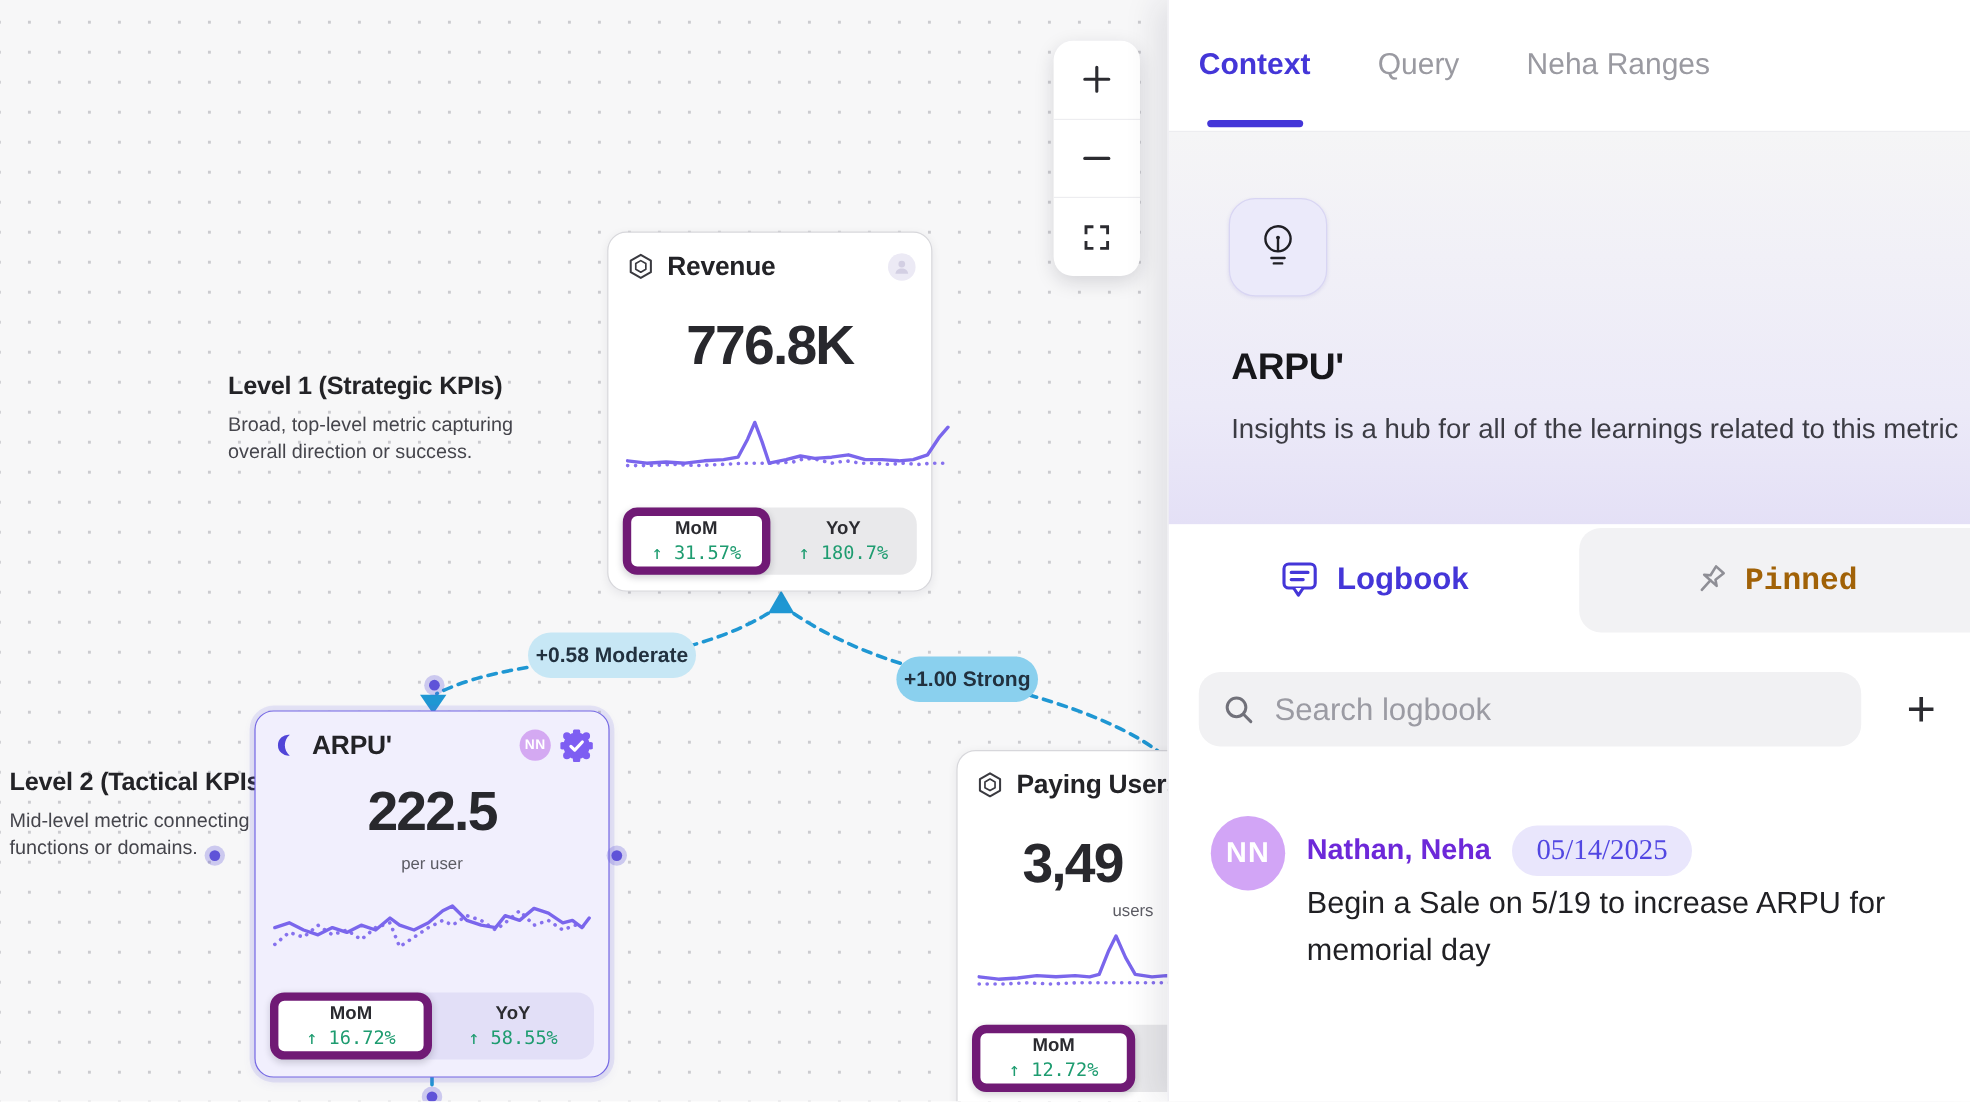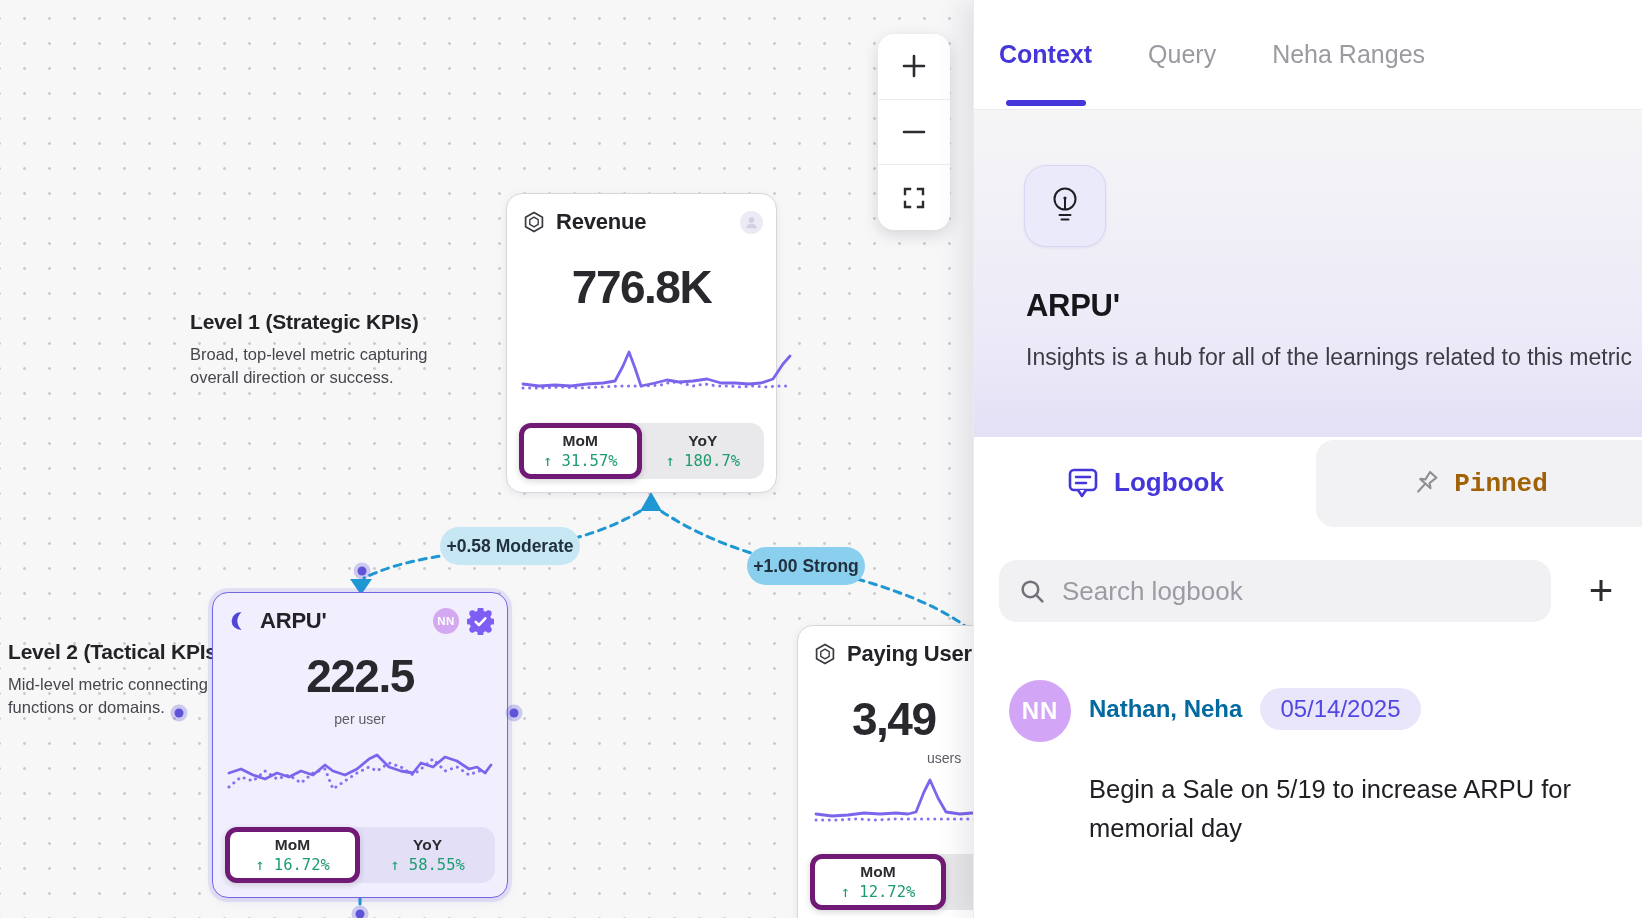--- a/index.html
+++ b/index.html
@@ -63,21 +63,21 @@
   .card-arpu .spark { left:14px; top:150px; width:266px; height:64px; }
   .card-pay .spark { left:14px; top:146px; width:266px; height:60px; }
 
   .period-footer { position:absolute; left:12px; right:12px; height:56px;
     border-radius:14px; background:#e9e9eb; display:flex; }
   .card-rev .period-footer { bottom:13px; }
   .card-arpu .period-footer { bottom:14px; background:#e2dff7; }
   .card-pay .period-footer { top:228px; right:auto; width:272px; }
   .period-half { flex:1 1 50%; display:flex; flex-direction:column; align-items:center;
     justify-content:center; gap:2px; border-radius:12px; }
-  .period-half.active { background:#fff; border:5px solid #701a75;
+  .period-half.active { background:#fff; border:7px solid #701a75;
     box-shadow:0 2px 6px rgba(20,20,40,.18); }
   .p-label { font-size:15.5px; font-weight:700; color:#2b2b30; }
   .p-val { font-family:"DejaVu Sans Mono", monospace; font-size:15.5px; color:#1e9c70; }
 
   
   .zoombar { position:absolute; left:878px; top:34px; width:72px; height:196px; z-index:6;
     background:#fff; border-radius:16px; box-shadow:0 5px 16px rgba(20,20,40,.15);
     display:flex; flex-direction:column; }
   .zoombtn { flex:1; display:flex; align-items:center; justify-content:center; cursor:pointer; }
   .zoombtn + .zoombtn { border-top:1px solid #ededf0; }
@@ -124,25 +124,25 @@
   .search-pill input::placeholder { color:#9b9ba3; }
   .add-btn { position:absolute; left:602px; top:566px; width:50px; height:50px;
     display:flex; align-items:center; justify-content:center;
     font-size:42px; font-weight:400; color:#2b2b30; cursor:pointer; line-height:1; }
 
   .entry { position:absolute; left:0; top:672px; right:0; height:160px; }
   .entry-avatar { position:absolute; left:35px; top:8px; width:62px; height:62px;
     border-radius:50%; background:#d2a5f6; color:#fff; font-size:24px; font-weight:700;
     letter-spacing:1px; display:flex; align-items:center; justify-content:center; }
   .entry-meta { position:absolute; left:115px; top:16px; display:flex; align-items:center; gap:18px; }
-  .entry-author { font-size:24px; font-weight:600; color:#0369a1; }
+  .entry-author { font-size:24px; font-weight:600; color:#6d28d9; }
   .entry-date { height:42px; padding:0 20px; border-radius:21px; background:#e9e6fc;
-    color:#5247e2; font-size:24px; display:flex; align-items:center; }
+    color:#5247e2; font-size:24px; display:flex; align-items:center;font-family:Liberation Serif, serif; }
   .entry-text { position:absolute; left:115px; top:62px; width:545px;
-    font-size:25.5px; line-height:39px; color:#202024;margin-top:36px; }
+    font-size:25.5px; line-height:39px; color:#202024; }
 </style>
 </head>
 <body>
 
 <div id="app">
 
   <div class="canvas">
 
     <svg class="edges-layer" width="973" height="918">
       <path d="M651,504 C612,532 552,547 509,549 C455,552 400,560 364,578" fill="none" stroke="#1f97d3" stroke-width="3" stroke-dasharray="7 6" stroke-linecap="round"></path>

